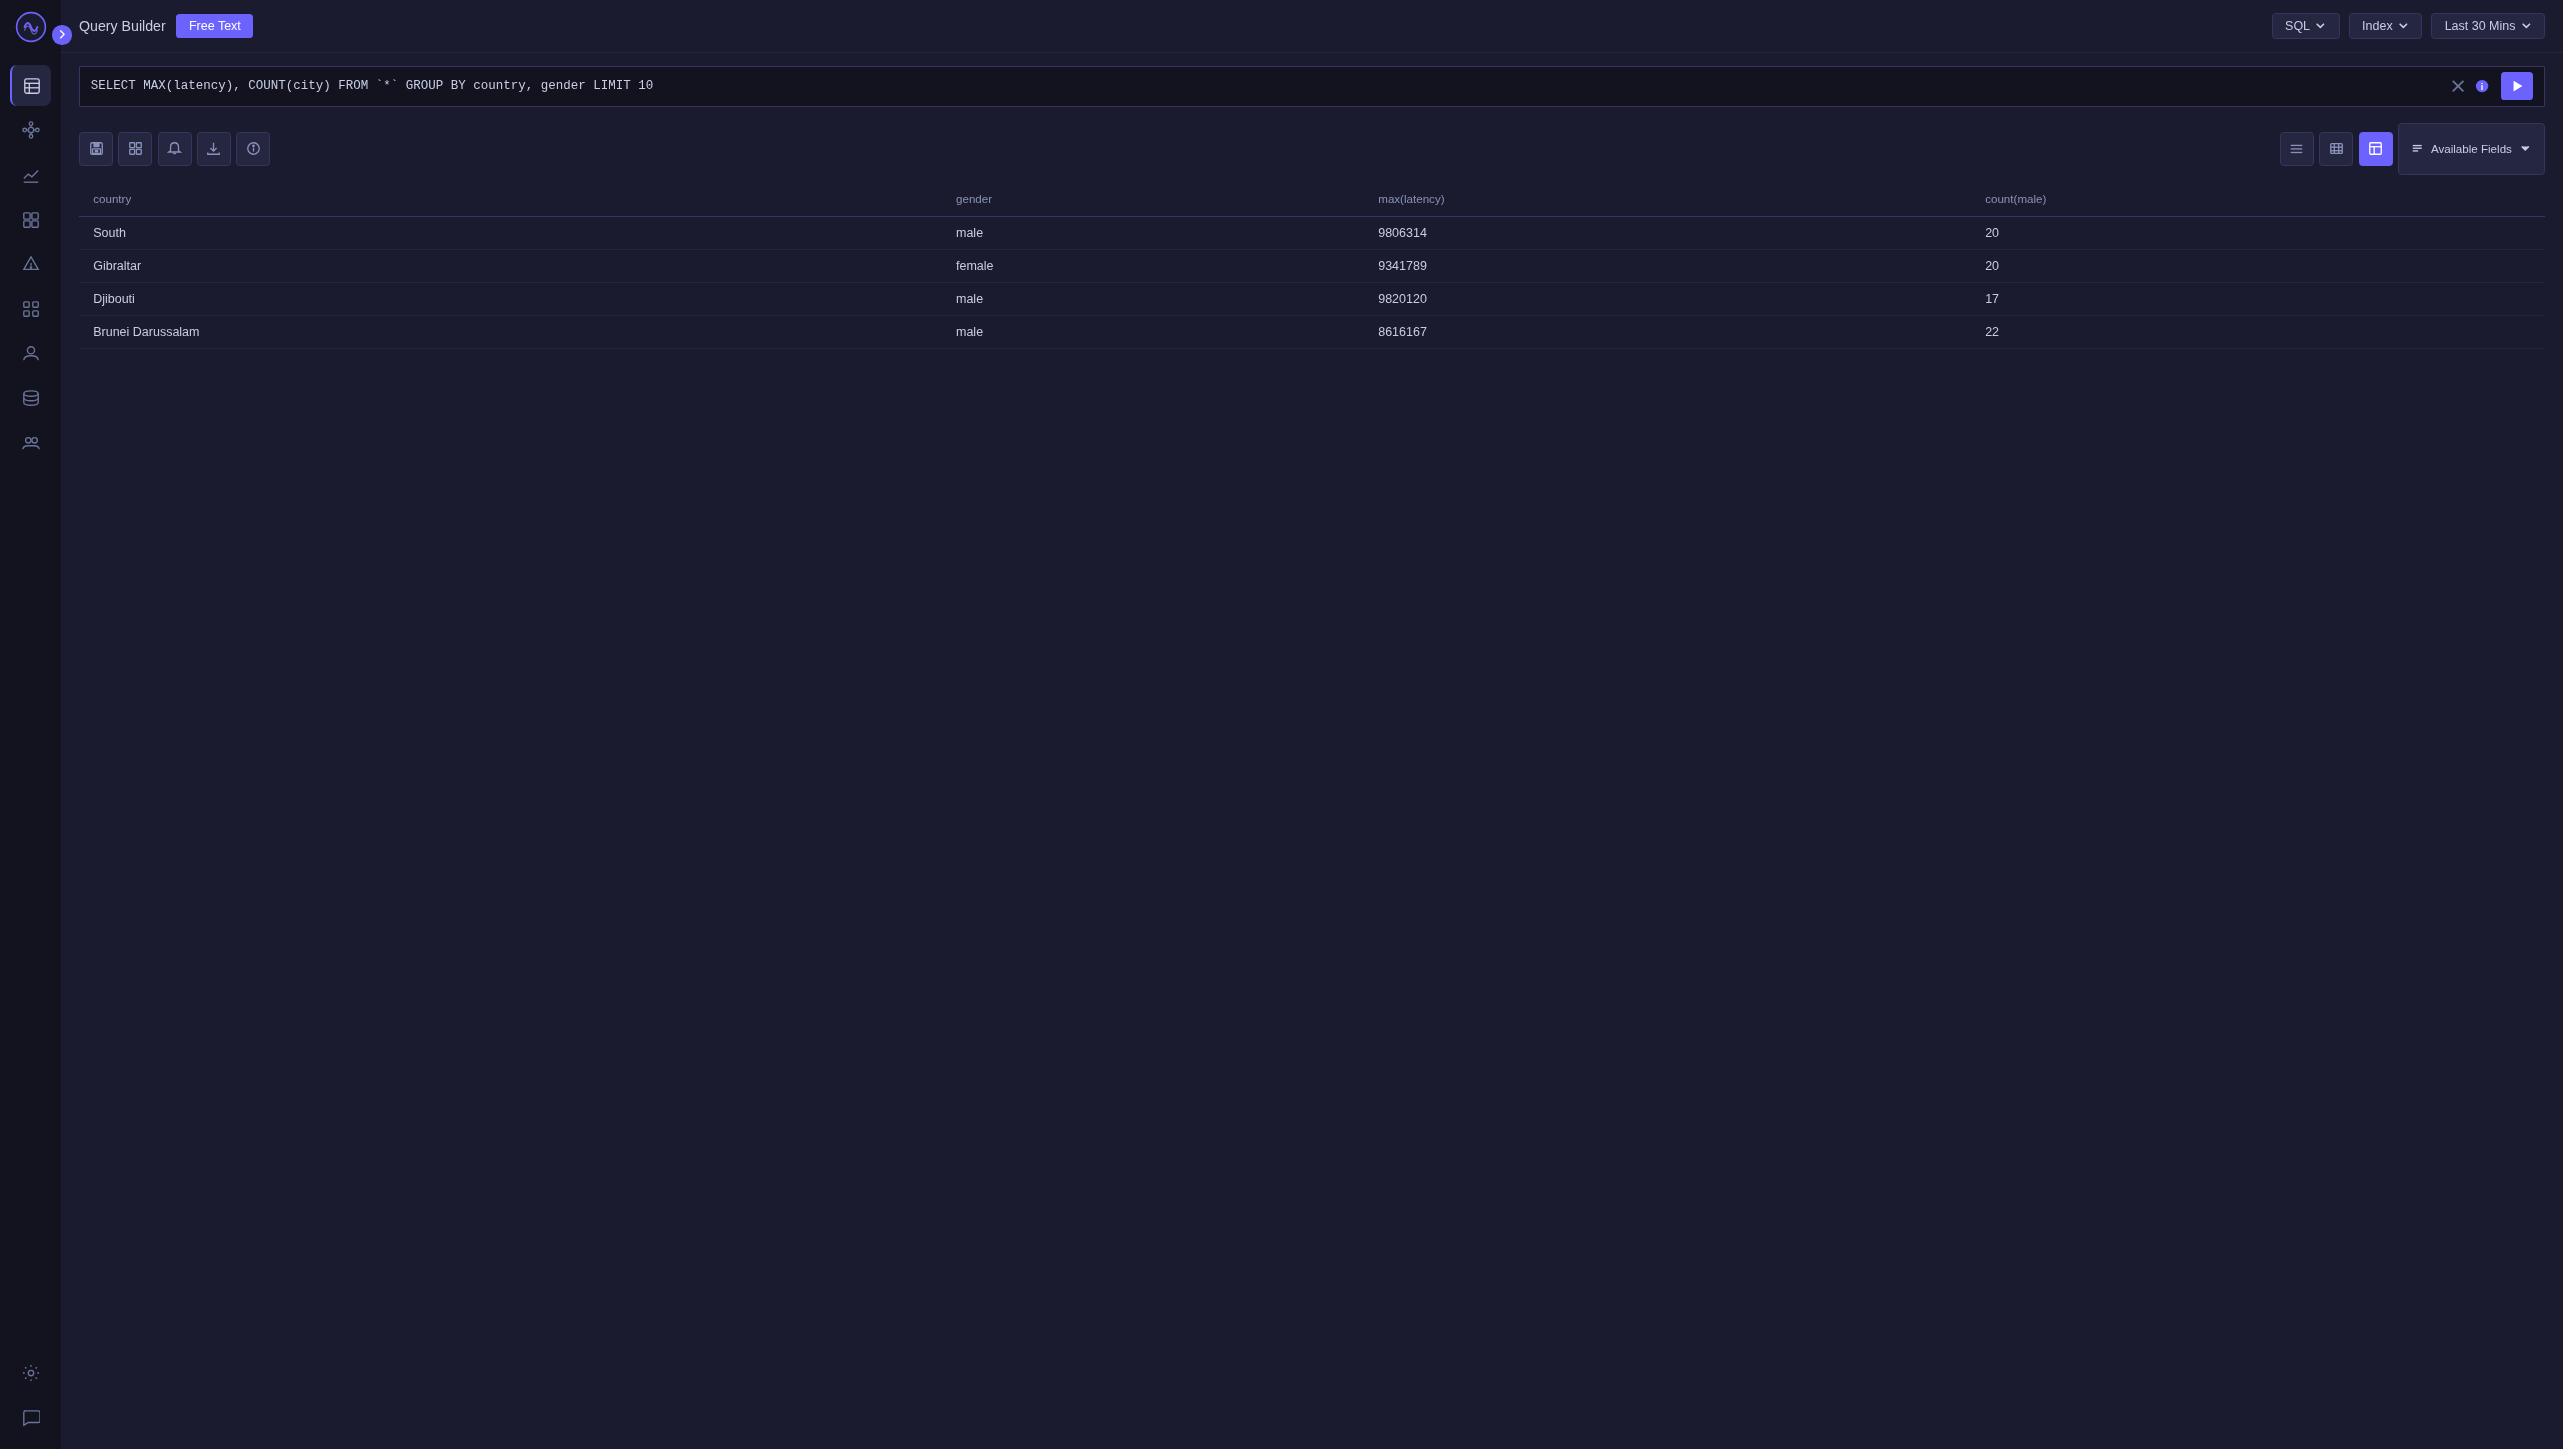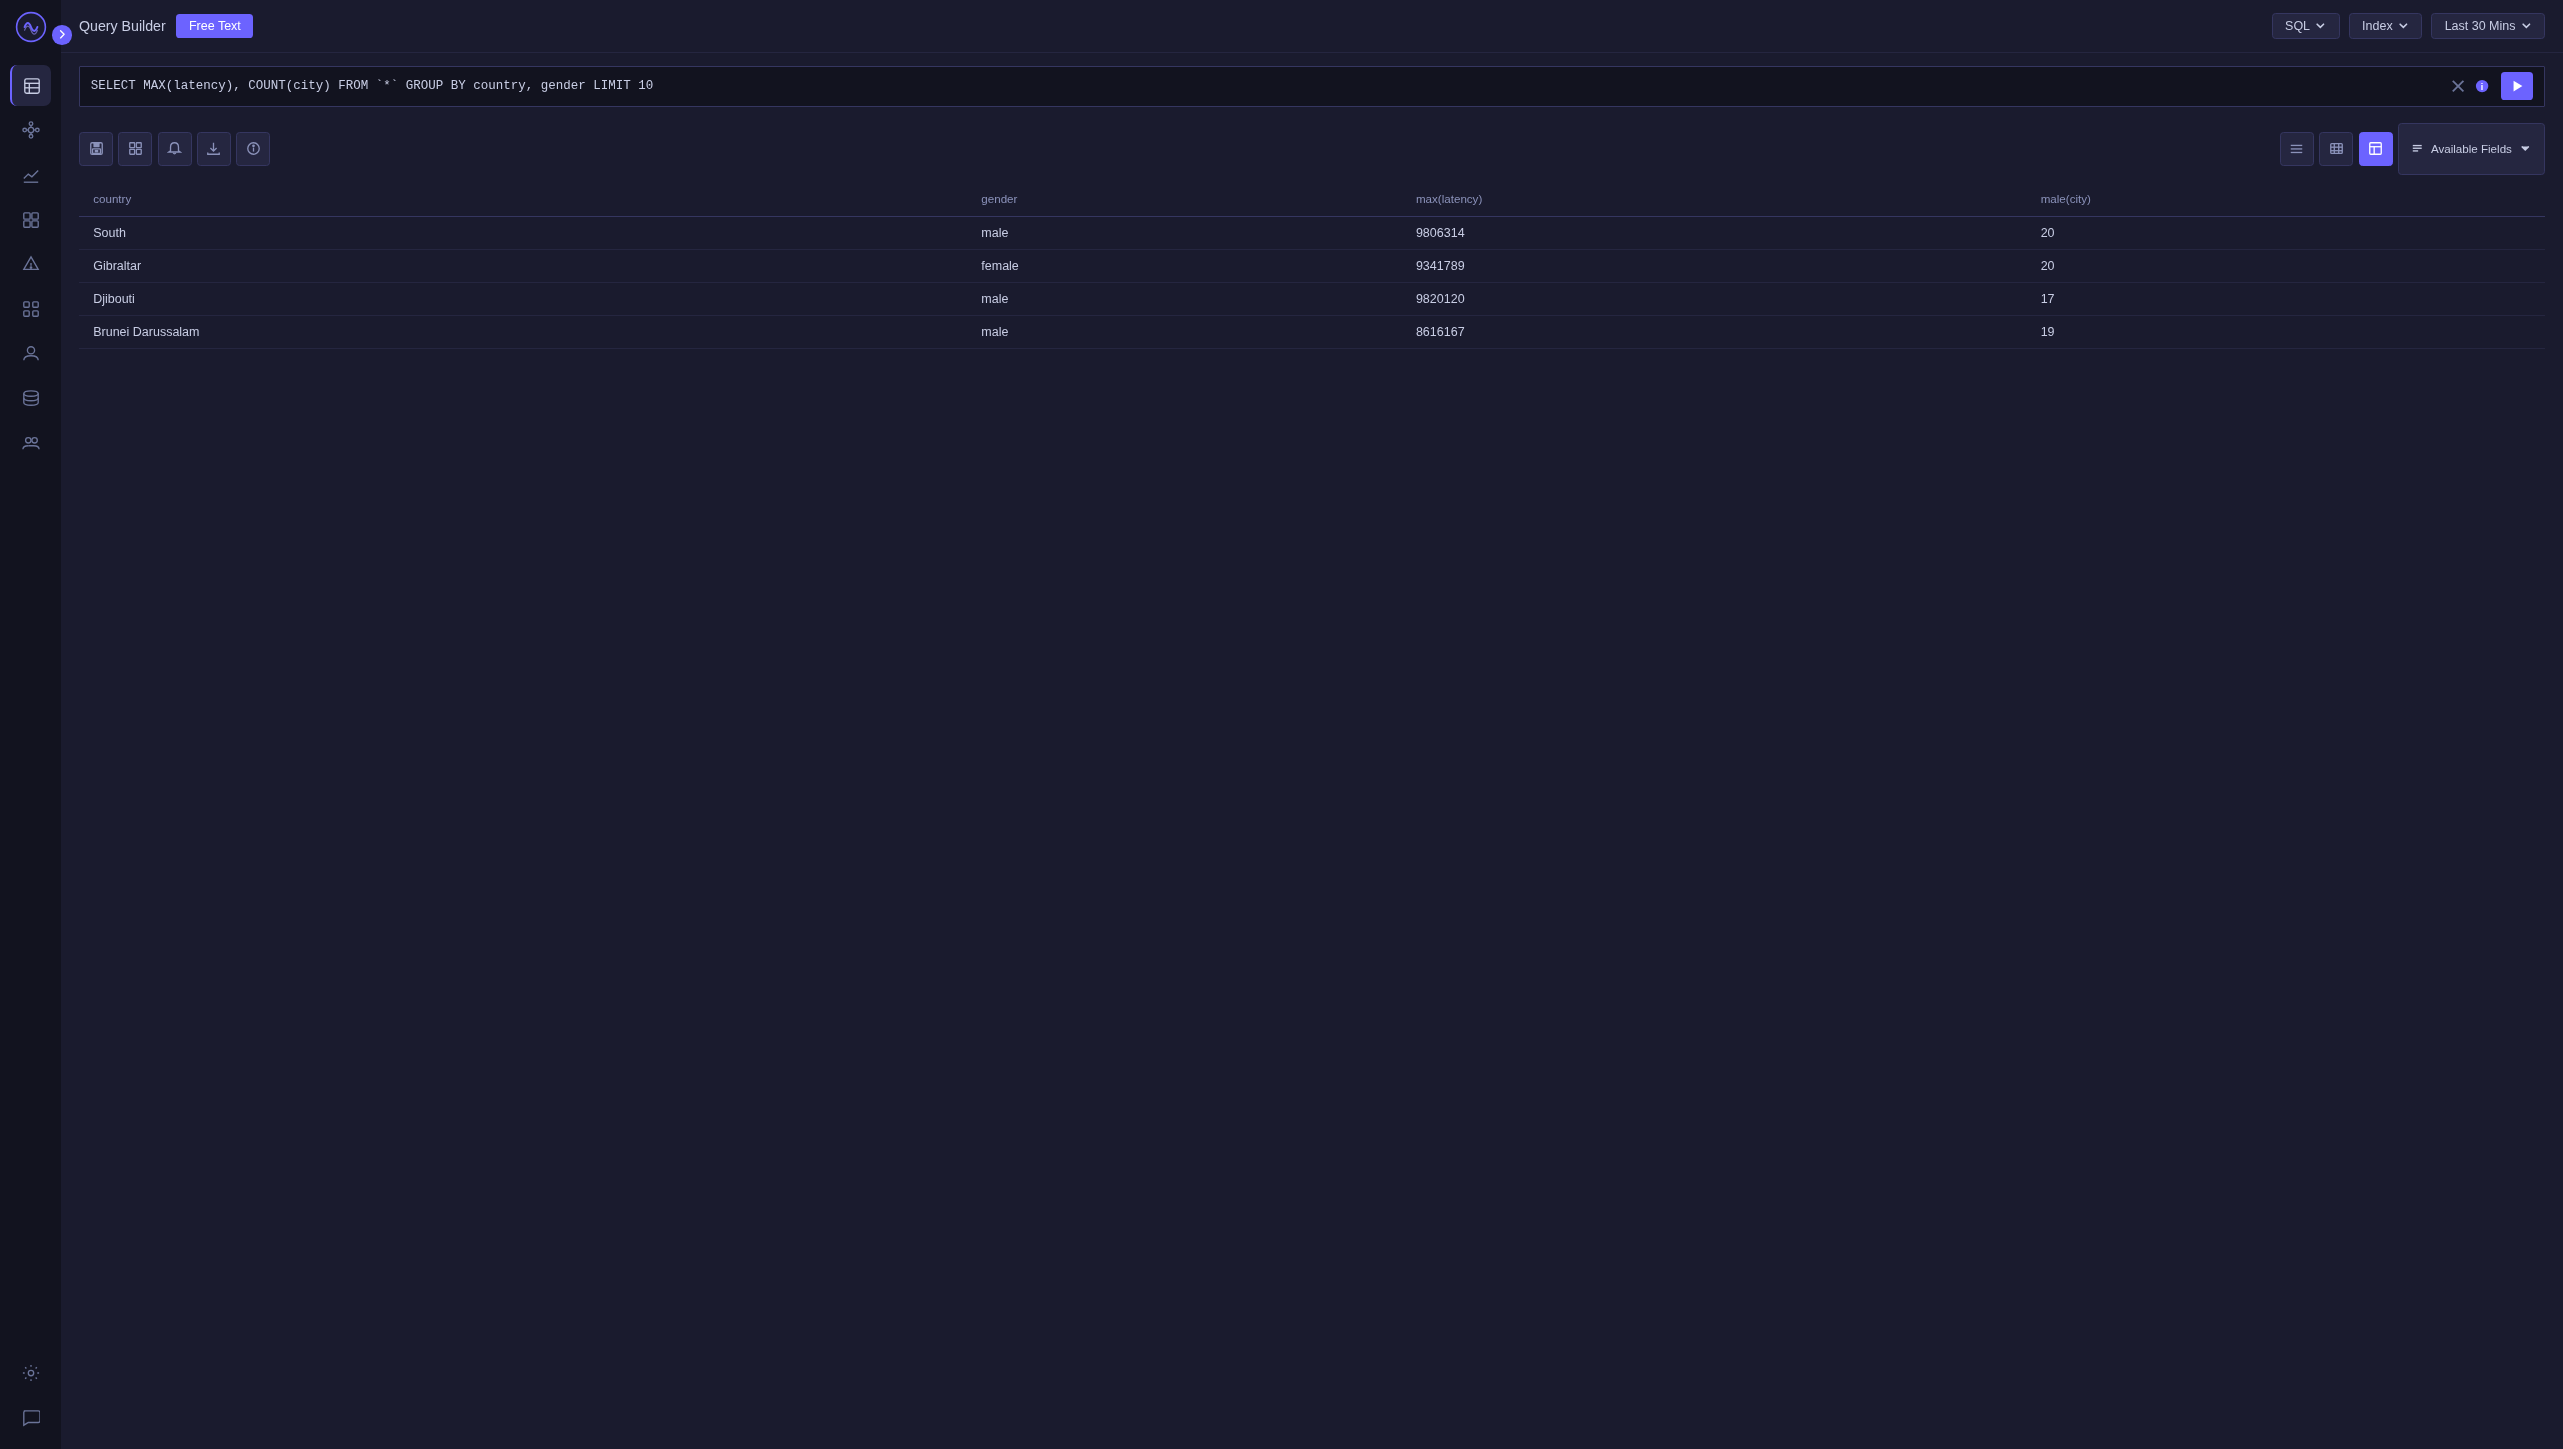--- a/index.html
+++ b/index.html
@@ -615,21 +615,21 @@
     </div>
   </div>
 
   <div class="table-container">
     <table>
       <thead>
         <tr>
           <th>country</th>
           <th>gender</th>
           <th>max(latency)</th>
-          <th>male(city)</th>
+          <th>count(male)</th>
         </tr>
       </thead>
       <tbody id="table-body">
 
       <tr>
             <td>South</td>
             <td>male</td>
             <td>9806314</td>
             <td>20</td>
           </tr>
@@ -642,21 +642,21 @@
           <tr>
             <td>Djibouti</td>
             <td>male</td>
             <td>9820120</td>
             <td>17</td>
           </tr>
           <tr>
             <td>Brunei Darussalam</td>
             <td>male</td>
             <td>8616167</td>
-            <td>19</td>
+            <td>22</td>
           </tr>
         </tbody>
     </table>
   </div>
 
 
 </div>
 
 
 </body></html>

